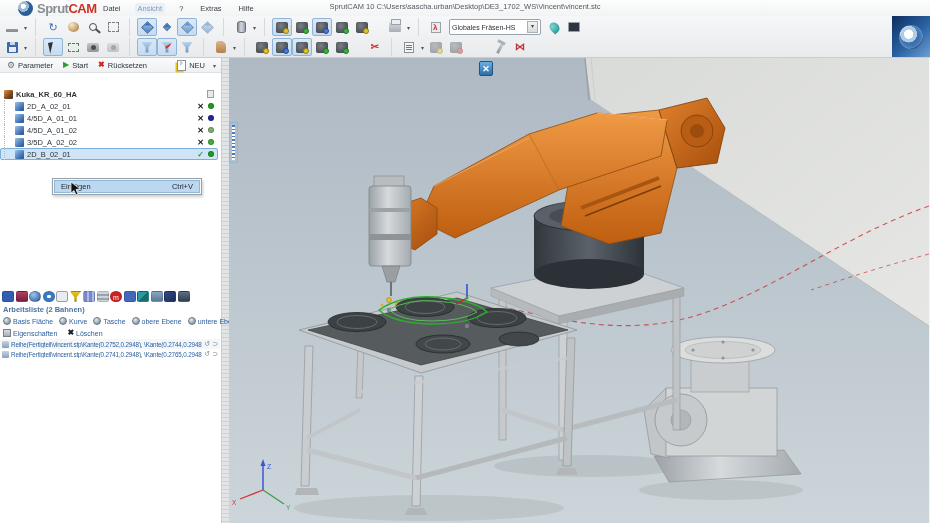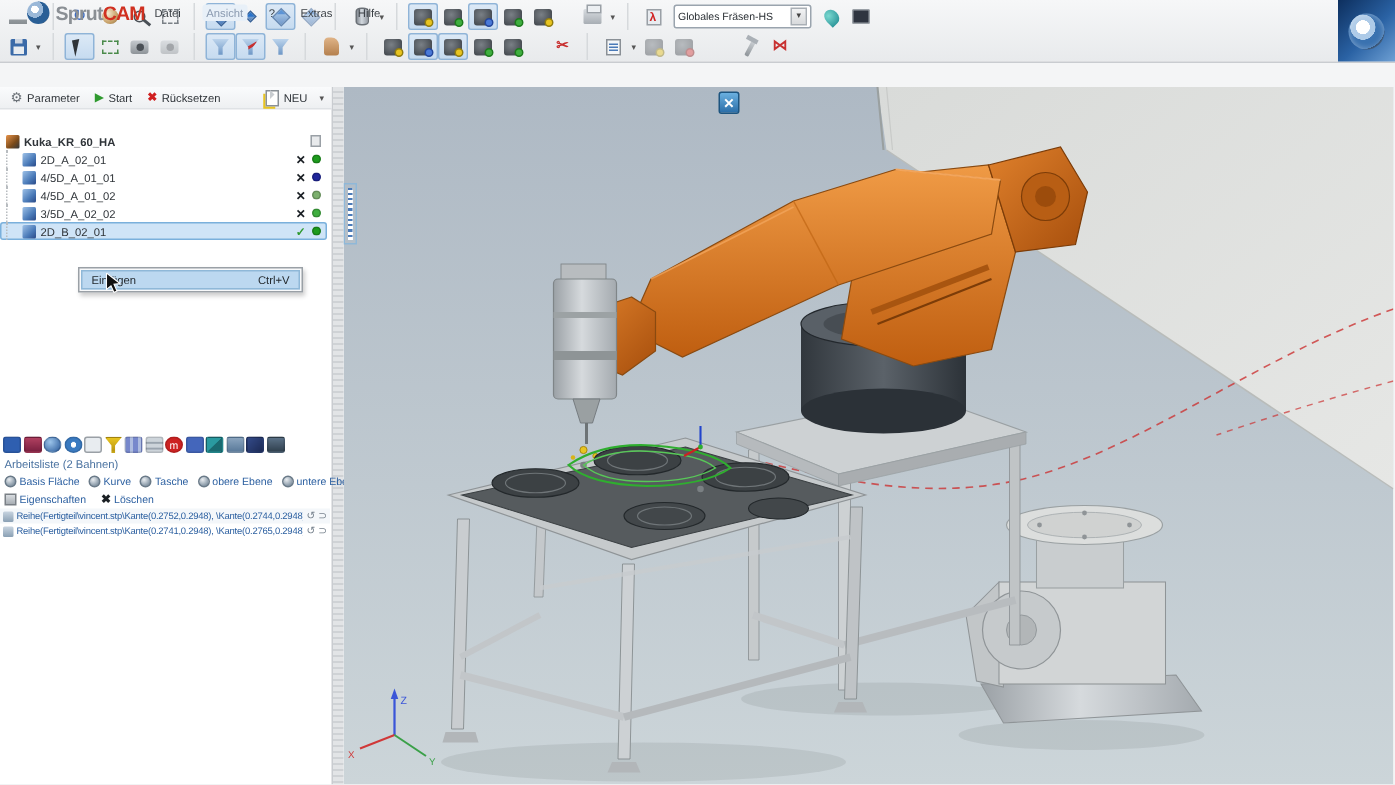--- a/index.html
+++ b/index.html
@@ -114,21 +114,21 @@
   .ctxmenu { position:absolute; left:52px; top:120px; width:150px; background:#f8f9fa; border:1px solid #9aa0a6; box-shadow:1px 2px 3px #00000033; padding:1px; z-index:20; }
   .ctx-item { display:flex; align-items:center; height:13px; background:#bcd8f0; border:1px solid #8fb8d8; padding:0 6px; }
   .ctx-item .lbl { flex:1; font-size:7.5px; color:#1f2428; }
   .ctx-item .sc { font-size:7.5px; color:#1f2428; }
   .cursor-arrow { position:absolute; left:70px; top:124px; z-index:25; }
 
   
   .workblock { position:absolute; left:0; top:232px; width:220px; }
   .wtools { display:flex; gap:1.5px; padding:1px 2px; }
   .wt { width:12px; height:11px; border-radius:2px; border:0.5px solid #00000022; }
-  .wl-title { font-size:7.5px; color:#4a72a0; padding:2px 3px 1px; }
+  .wl-title { font-size:7.5px; color:#4a72a0; padding:2px 3px 1px;font-weight:bold; }
   .shape-row { display:flex; align-items:center; gap:6px; padding:2px 3px; flex-wrap:nowrap; }
   .shape-btn { display:flex; align-items:center; gap:2px; font-size:7px; color:#2b5fa0; white-space:nowrap; }
   .shape-ic { width:8px; height:8px; border-radius:50%; background:radial-gradient(circle at 35% 30%, #e8ecf0, #8a9aa8 70%); border:0.5px solid #6a7a88; }
   .action-row { display:flex; align-items:center; gap:10px; padding:2px 3px; }
   .action-btn { display:flex; align-items:center; gap:2px; font-size:7px; color:#2b5fa0; }
   .ai-props { width:8px; height:8px; background:linear-gradient(#d8dce0,#a8aeb4); border:0.5px solid #7a8086; }
   .ai-del { color:#1a1f24; font-weight:bold; font-size:8px; line-height:8px; }
   .wl-row { display:flex; align-items:center; height:10px; padding:0 2px; gap:2px; }
   .wl-row:nth-child(odd) { background:#f4f7fa; }
   .wl-ic { width:7px; height:7px; background:linear-gradient(#c8d4e0,#8aa0b4); border-radius:1px; flex:none; }
@@ -142,20 +142,23 @@
     background:linear-gradient(#6ab0e0,#2b6ea8); border:1px solid #1d5580; color:#fff; font-size:9px; font-weight:bold;
     display:flex; align-items:center; justify-content:center; }
   .docked-tab { position:absolute; left:0px; top:64px; width:9px; height:41px; background:#f4f8fb; border:1px solid #8fb8d8;
     background-image:repeating-linear-gradient(#ffffff 0 2px, #4a7ab8 2px 3.5px); background-clip:content-box; padding:2px 2px; }
 </style>
 </head>
 <body>
 
 <div class="app">
 
+  <div class="titlebar">
+    <div class="win-title">SprutCAM 10   C:\Users\sascha.urban\Desktop\DE3_1702_WS\Vincent\vincent.stc</div>
+  </div>
   <div class="brandwrap">
     <div class="brand-swirl"></div>
     <div class="brand-text"><span class="g">Sprut</span><span class="r">CAM</span></div>
   </div>
   <div class="menubar">
     <span class="menu-item">Datei</span>
     <span class="menu-item dim">Ansicht</span>
     <span class="menu-item">?</span>
     <span class="menu-item">Extras</span>
     <span class="menu-item">Hilfe</span>

